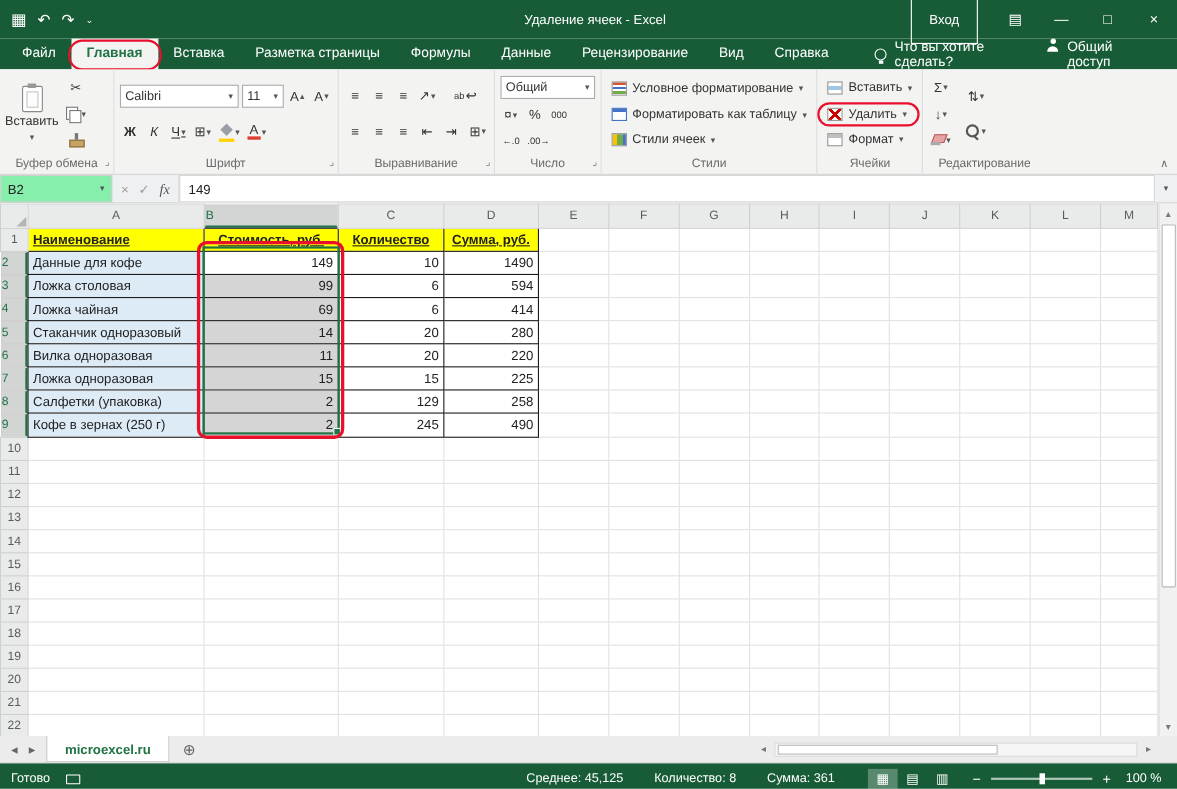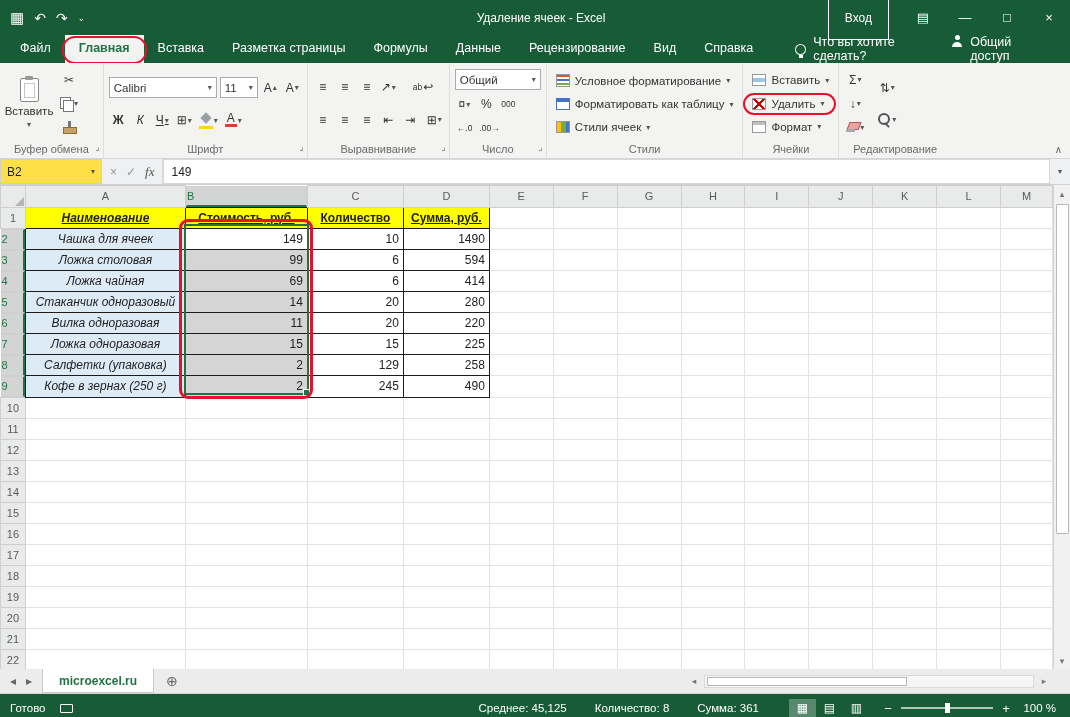--- a/index.html
+++ b/index.html
@@ -78,21 +78,21 @@
   .eraser-ic { width:13px; height:10px; position:relative; }
   .eraser-ic::before { content:""; position:absolute; top:0; left:2px; width:10px; height:6px; background:#e8a3a3; transform:skewX(-22deg); border:1px solid #b55; }
   .eraser-ic::after { content:""; position:absolute; bottom:0; left:0; width:9px; height:3px; background:#aaa; }
   .magnifier-ic { width:13px; height:13px; position:relative; }
   .magnifier-ic::before { content:""; position:absolute; top:0; left:0; width:8px; height:8px; border:2px solid #555; border-radius:50%; }
   .magnifier-ic::after { content:""; position:absolute; bottom:0; right:1px; width:6px; height:2px; background:#555; transform:rotate(45deg); }
   .alines { letter-spacing:-1px; }
 
   
   .formulabar { height:26px; background:#eef0f1; border-bottom:1px solid #d0d0d0; display:flex; align-items:stretch; }
-  .namebox { width:102px; background:#fde047; border:1px solid #d0d0d0; display:flex; align-items:center; padding:0 6px; gap:6px; }
+  .namebox { width:102px; background:#86efac; border:1px solid #d0d0d0; display:flex; align-items:center; padding:0 6px; gap:6px; }
   .namebox .nb-val { flex:1; }
   .fx-btns { display:flex; align-items:center; gap:9px; padding:0 8px; color:#9a9a9a; border-right:1px solid #d8d8d8; }
   .fx-btns .fx { font-style:italic; font-family:"Liberation Serif", serif; color:#555; font-size:13px; cursor:pointer; }
   .fx-btns span { cursor:pointer; }
   .formula-input { flex:1; background:#fff; border:1px solid #d8d8d8; display:flex; align-items:center; padding:0 7px; }
   .fb-chev { width:20px; display:flex; align-items:center; justify-content:center; color:#777; cursor:pointer; }
 
   
   .main-row { height:484px; display:flex; }
   .grid-area { width:1053px; position:relative; overflow:hidden; background:#fff; }
@@ -100,21 +100,21 @@
   table.grid tr { height:21px; }
   table.grid tr.headrow { height:19px; }
   .colhead, .rowhead, .corner { background:#e9eaea; border:1px solid #cfcfcf; font-weight:normal; color:#5b5b5b; font-size:11px; text-align:center; padding:0; cursor:pointer; }
   .colhead.sel { background:#d3d5d4; border-bottom:2px solid var(--green); color:var(--green); }
   .rowhead.sel { background:#d3d5d4; border-right:2px solid var(--green); color:var(--green); }
   .corner { position:relative; }
   .corner-tri { position:absolute; right:1px; bottom:1px; width:0; height:0; border-left:9px solid transparent; border-bottom:9px solid #b5b5b5; }
   td.cell { border:1px solid #e2e2e2; padding:0 4px; white-space:nowrap; overflow:hidden; font-size:12px; cursor:cell; }
   td.tb { border:1px solid #1c1c1c; }
   td.th-yellow { background:var(--yellow); font-weight:bold; text-decoration:underline; }
-  td.al { text-align:center;font-style:italic; } td.ac { text-align:center; }
+  td.al { text-align:left; } td.ac { text-align:center; }
   td.colA { background:var(--blue); }
   td.num { text-align:right; }
   td.selgray { background:#d5d5d5; }
   td.active-cell { background:#fff; }
   .sel-outline { position:absolute; left:184px; top:39px; width:125px; height:171px; border:2px solid var(--green); pointer-events:none; }
   .fill-handle { position:absolute; left:303px; top:204px; width:7px; height:7px; background:var(--green); border:1px solid #fff; pointer-events:none; }
   .red-rect { position:absolute; left:179px; top:34px; width:134px; height:180px; border:3px solid var(--red); border-radius:9px; pointer-events:none; }
 
   
   .vscroll { width:17px; background:#f1f1f1; border-left:1px solid #d5d5d5; display:flex; flex-direction:column; align-items:center; }
@@ -456,21 +456,21 @@
               <td class="cell"></td>
               <td class="cell"></td>
               <td class="cell"></td>
               <td class="cell"></td>
               <td class="cell"></td>
               <td class="cell"></td>
               <td class="cell"></td>
             </tr>
             <tr>
               <th class="rowhead sel">2</th>
-              <td class="cell tb colA al">Чашка для ячеек</td>
+              <td class="cell tb colA al">Данные для кофе</td>
               <td class="cell tb num active-cell">149</td>
               <td class="cell tb num">10</td>
               <td class="cell tb num">1490</td>
               <td class="cell"></td>
               <td class="cell"></td>
               <td class="cell"></td>
               <td class="cell"></td>
               <td class="cell"></td>
               <td class="cell"></td>
               <td class="cell"></td>

